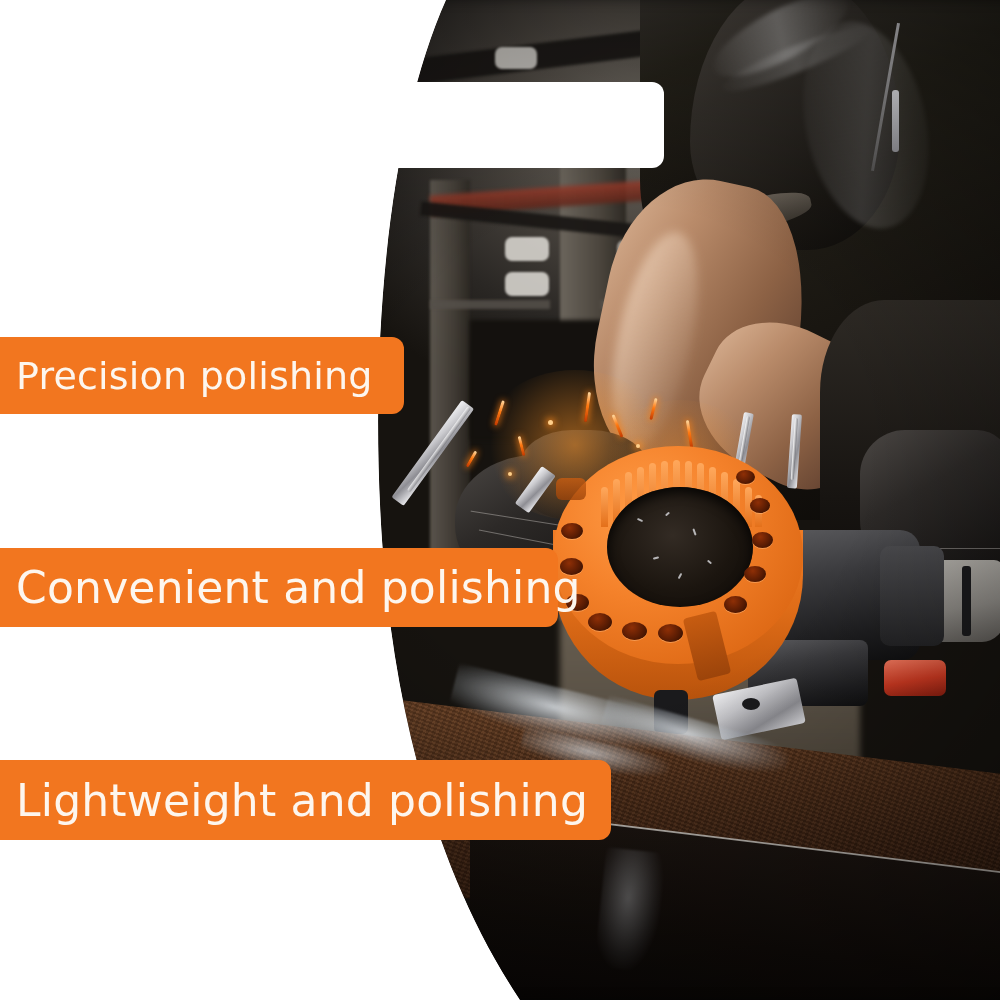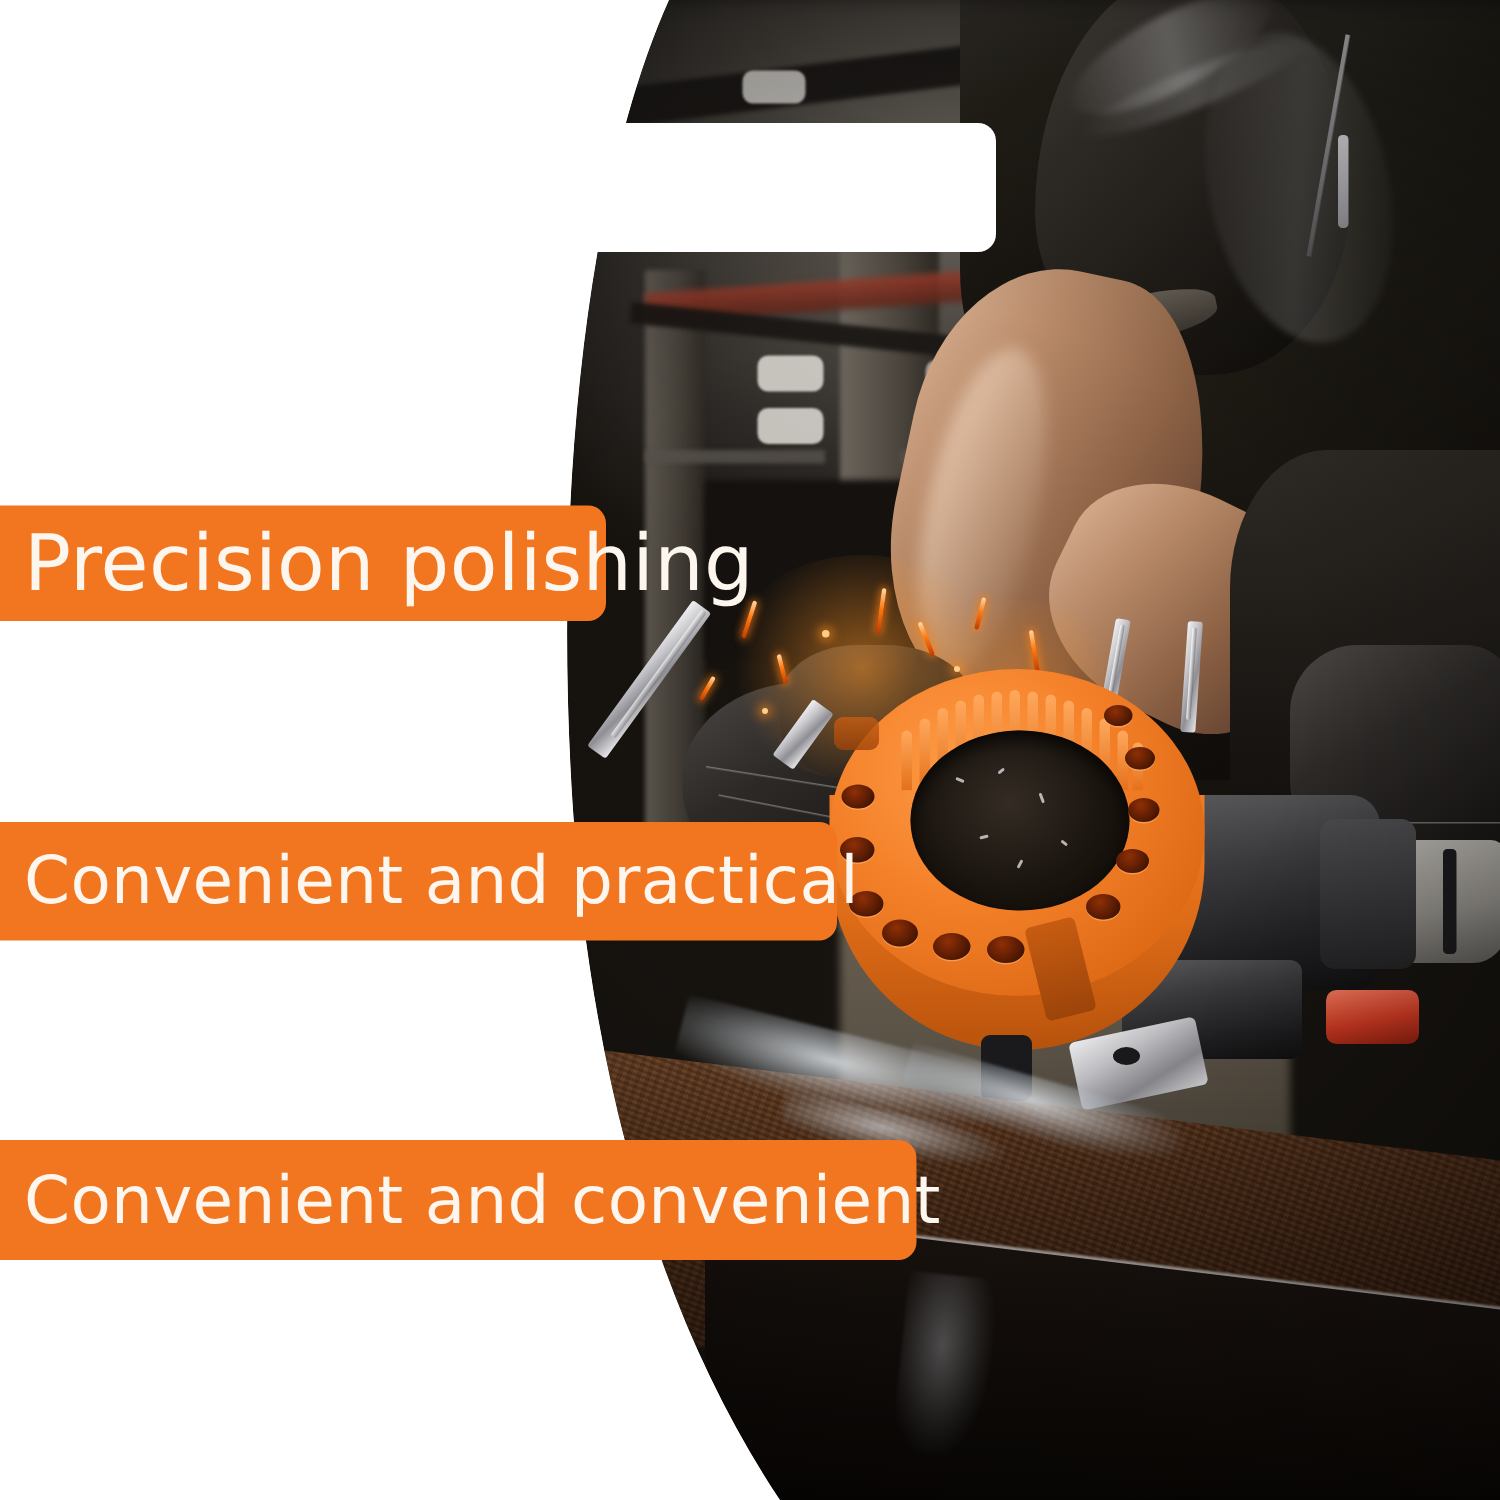--- a/index.html
+++ b/index.html
@@ -113,21 +113,21 @@
     color:#f1742a;
     -webkit-text-stroke:7px #0b0b0b; paint-order:stroke fill;
     text-shadow:4px 4px 0 #111, 5px 5px 0 #111;}
 
   
   .bar{position:absolute;left:0;background:#f2761f;border-radius:0 12px 12px 0;z-index:50;
        display:flex;align-items:center;}
   .bar span{color:#fdf6ee;font-family:"DejaVu Sans","Liberation Sans",sans-serif;
        font-weight:400;white-space:nowrap;padding-left:16px;letter-spacing:.2px;}
   #bar1{top:337px;width:404px;height:77px;}
-  #bar1 span{font-size:52px;}
+  #bar1 span{font-size:38px;}
   #bar2{top:548px;width:558px;height:79px;}
   #bar2 span{font-size:44px;}
   #bar3{top:760px;width:611px;height:80px;}
   #bar3 span{font-size:44px;}
 </style>
 </head>
 <body>
 
 <div id="stage">
 
@@ -265,19 +265,19 @@
   <div class="photo-edge"></div>
 
   <div class="white-panel"></div>
 
   <div class="title-plate"></div>
 
   <div class="bar" id="bar1">
     <span>Precision polishing</span>
   </div>
   <div class="bar" id="bar2">
-    <span>Convenient and practical</span>
+    <span>Convenient and polishing</span>
   </div>
   <div class="bar" id="bar3">
-    <span>Convenient and convenient</span>
+    <span>Lightweight and polishing</span>
   </div>
 
 </div>
 
 </body></html>

